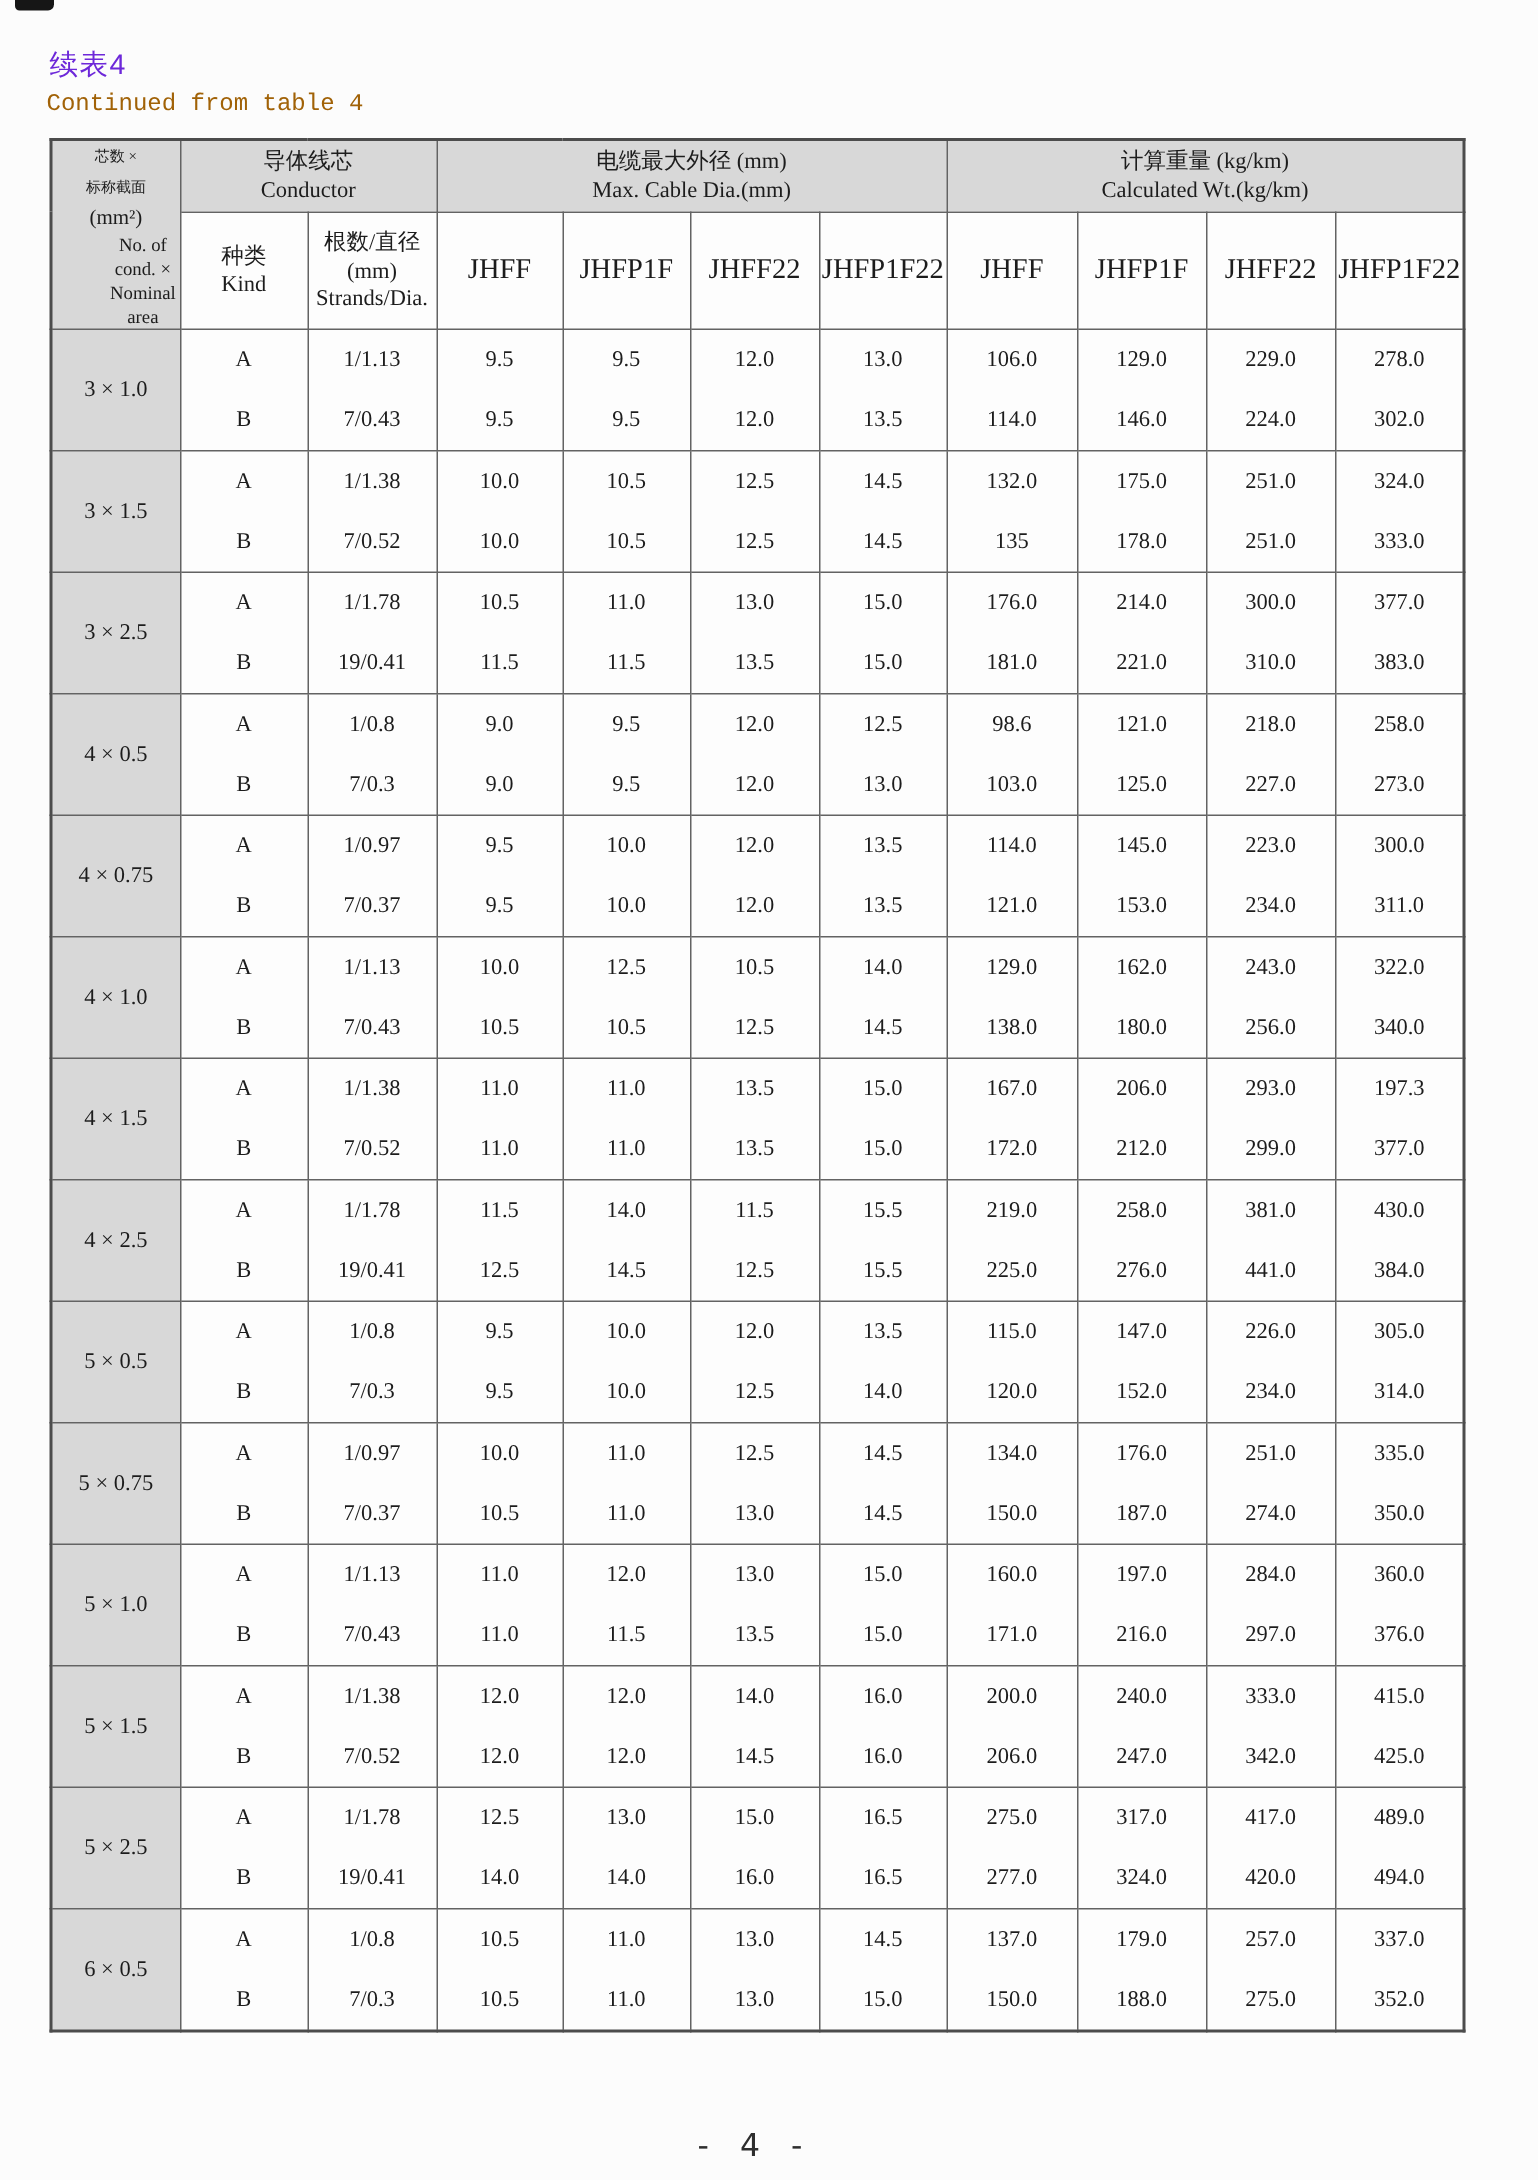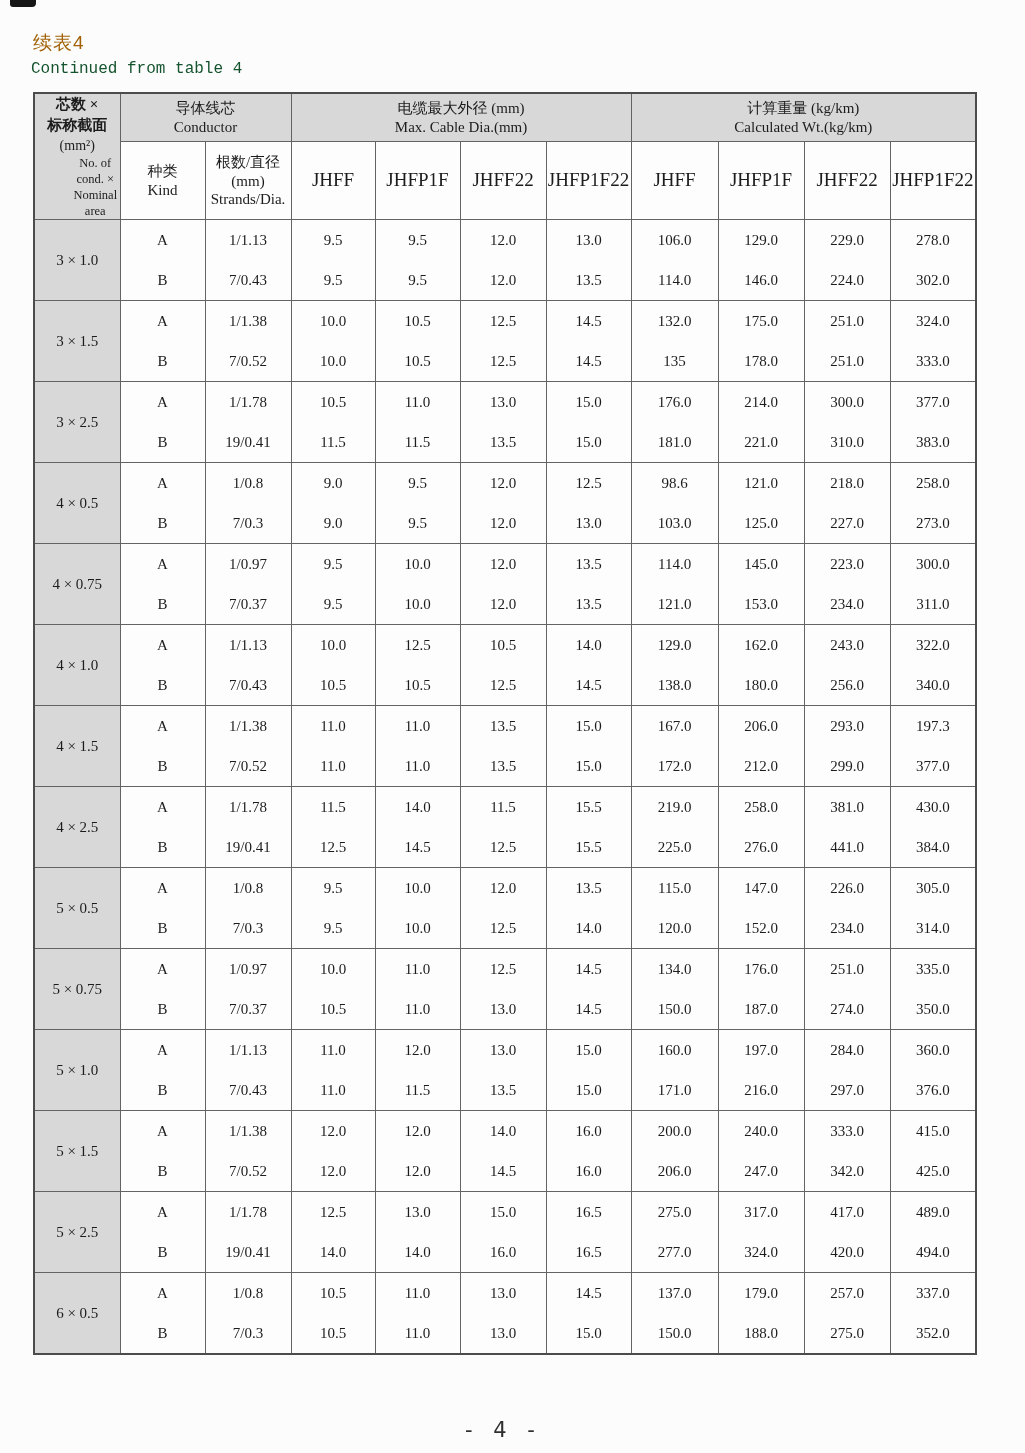--- a/index.html
+++ b/index.html
@@ -2,35 +2,35 @@
 <html><head>
 <meta charset="utf-8">
 <style>
   html,body{margin:0;padding:0;}
   body{
     width:1025px;height:1453px;position:relative;
     background:#fcfcfc;color:#1c1c1c;
     font-family:"Liberation Serif",serif;
   }
   .speck{position:absolute;left:10px;top:0;width:26px;height:7px;background:#161616;border-radius:0 0 4px 3px;}
-  .title-zh{position:absolute;left:33px;top:30px;font-size:19px;font-family:"Liberation Sans",sans-serif;color:#a16207;letter-spacing:1px;}
-  .title-en{position:absolute;left:31px;top:60px;font-size:16px;font-family:"Liberation Mono","DejaVu Sans Mono",monospace;color:#14532d;}
+  .title-zh{position:absolute;left:33px;top:30px;font-size:19px;font-family:"Liberation Sans",sans-serif;color:#6d28d9;letter-spacing:1px;}
+  .title-en{position:absolute;left:31px;top:60px;font-size:16px;font-family:"Liberation Mono","DejaVu Sans Mono",monospace;color:#a16207;}
   table.spec{
     position:absolute;left:33px;top:92px;width:942px;
     border-collapse:collapse;table-layout:fixed;
     border:2px solid #4c4c4c;
   }
   table.spec th,table.spec td{
     border:1px solid #636363;padding:0;text-align:center;vertical-align:middle;
     font-weight:normal;background:#fdfdfd;
   }
   .gray{background:#d8d8d8 !important;}
   .h-zh{font-size:15px;line-height:19px;}
   .h-en{font-size:15px;line-height:18px;}
-  .c1-l1,.c1-l2{font-size:15px;line-height:21px;font-weight:bold;}
+  .c1-l1,.c1-l2{font-size:10px;line-height:21px;}
   .c1-l3{font-size:14px;line-height:19px;}
   .c1-l4,.c1-l5{font-size:12.5px;line-height:16px;margin-left:36px;}
   .model{font-size:19px;}
   thead tr.group-row{height:38px;}
   thead tr.sub-row{height:62px;}
   tbody tr{height:80px;}
   tbody td{font-size:15px;}
   .line{height:40px;line-height:40px;}
   .size-label{font-size:15px;}
   .page-num{

